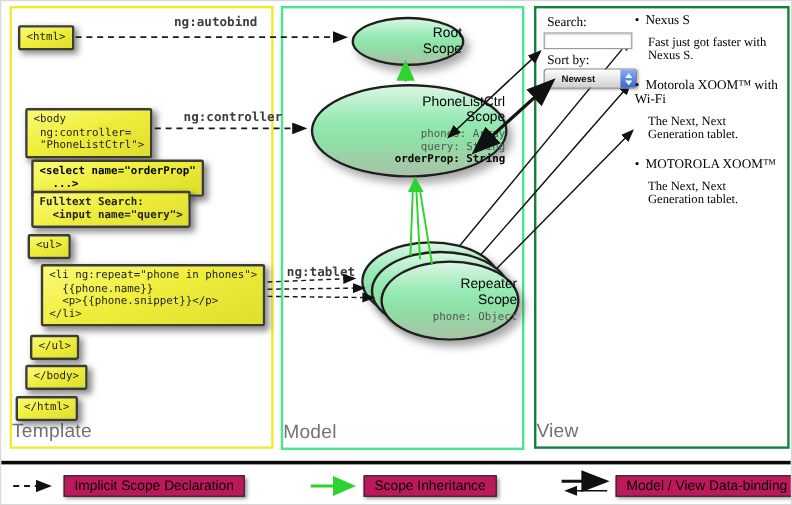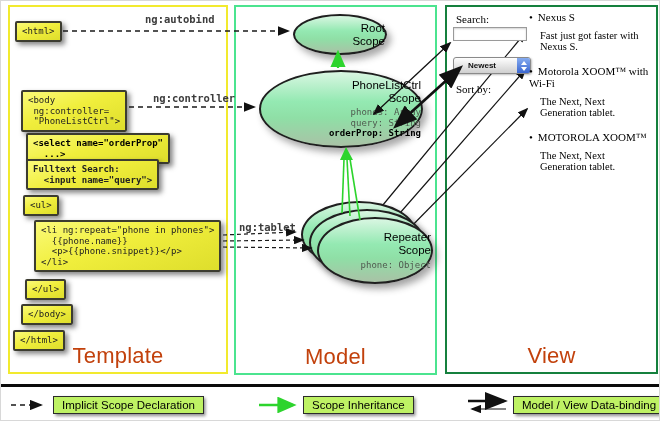--- a/index.html
+++ b/index.html
@@ -7,22 +7,22 @@
     position:relative;width:658px;height:419px;background:#fff;
     border:1px solid #d8d8d8;overflow:hidden;
     font-family:"Liberation Sans",sans-serif;
   }
   
   .col{position:absolute;background:#fff;}
   #col-template{left:7px;top:4px;width:216px;height:365px;border:2px solid #f2ea2e;}
   #col-model{left:233px;top:4px;width:199px;height:366px;border:2px solid #4be48f;}
   #col-view{left:444px;top:4px;width:209px;height:365px;border:2px solid #15803d;}
   .col-title{
-    position:absolute;bottom:3px;left:0;right:0;text-align:center;
-    font-size:22px;color:#c2410c;letter-spacing:.2px;
+    position:absolute;bottom:3px;left:0;right:0;
+    font-size:16px;color:#737373;letter-spacing:.2px;
   }
   
   .code{
     position:absolute;
     font-family:"DejaVu Sans Mono","Liberation Mono",monospace;
     font-size:9px;line-height:10.5px;color:#222;
     white-space:pre;
     background:linear-gradient(160deg,#fafa78 0%,#f0ee3c 45%,#dede2c 100%);
     border:2px solid #3c3c30;border-radius:2px;
     padding:3px 5px;
@@ -49,21 +49,21 @@
     font-size:9px;line-height:10.5px;color:#4f5a4f;
   }
   .scope-prop.bold{font-weight:bold;color:#000;}
   
   .serif{font-family:"Liberation Serif",serif;}
   #search-label{position:absolute;left:455px;top:12px;font-size:11px;}
   #search-input{
     position:absolute;left:452px;top:26px;width:72px;height:12px;
     background:#fff;border:1px solid #9a9a9a;box-shadow:inset 0 1px 2px rgba(0,0,0,.18);
   }
-  #sort-label{position:absolute;left:455px;top:43px;font-size:11px;margin-top:39px;}
+  #sort-label{position:absolute;left:455px;top:43px;font-size:11px;}
   #sort-select{
     position:absolute;left:452px;top:56px;width:76px;height:15px;
     border:1px solid #8a8a8a;border-radius:3px;
     background:linear-gradient(180deg,#fefefe,#cfcfcf);
     box-shadow:1px 1px 2px rgba(0,0,0,.25);
     display:flex;align-items:center;
   }
   #sort-select .val{flex:1;font-size:8px;font-weight:bold;color:#111;padding-left:14px;}
   #sort-select .cap{
     width:13px;height:100%;border-radius:0 2px 2px 0;
@@ -74,21 +74,21 @@
   .tri-down{width:0;height:0;border-left:3px solid transparent;border-right:3px solid transparent;border-top:4px solid #fff;}
   #phone-list{position:absolute;left:528px;top:10px;width:122px;}
   .pitem{margin-bottom:13px;}
   .pitem .name{font-size:11px;color:#000;}
   .pitem .bullet{margin-right:5px;}
   .pitem .desc{font-size:10.5px;color:#000;margin:7px 0 0 11px;}
   
   #separator{position:absolute;left:0;top:383px;width:658px;height:3px;background:#0a0a0a;}
   .legend-box{
     position:absolute;top:395px;height:14px;line-height:14px;
-    background:#bef264;border:1px solid #2b2b2b;padding:1px 8px;
+    background:#be185d;border:1px solid #2b2b2b;padding:1px 8px;
     font-size:11.5px;color:#000;box-shadow:1.5px 2px 3px rgba(0,0,0,.45);
     white-space:nowrap;
   }
   #legend-implicit{left:52px;}
   #legend-inherit{left:302px;}
   #legend-binding{left:512px;}
   
   svg.layer{position:absolute;left:0;top:0;pointer-events:none;}
   #layer-behind{z-index:1;}
   .col{z-index:0;}

